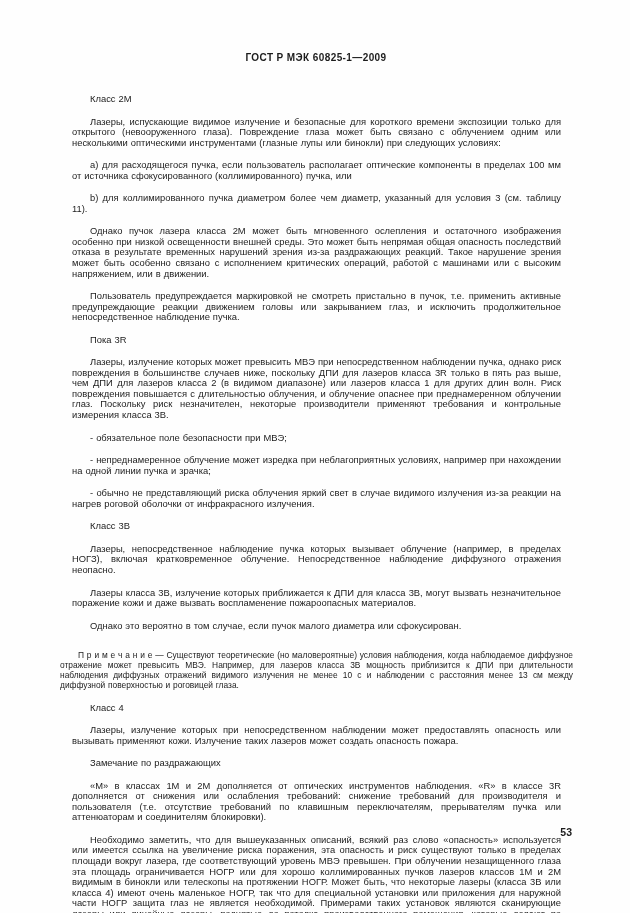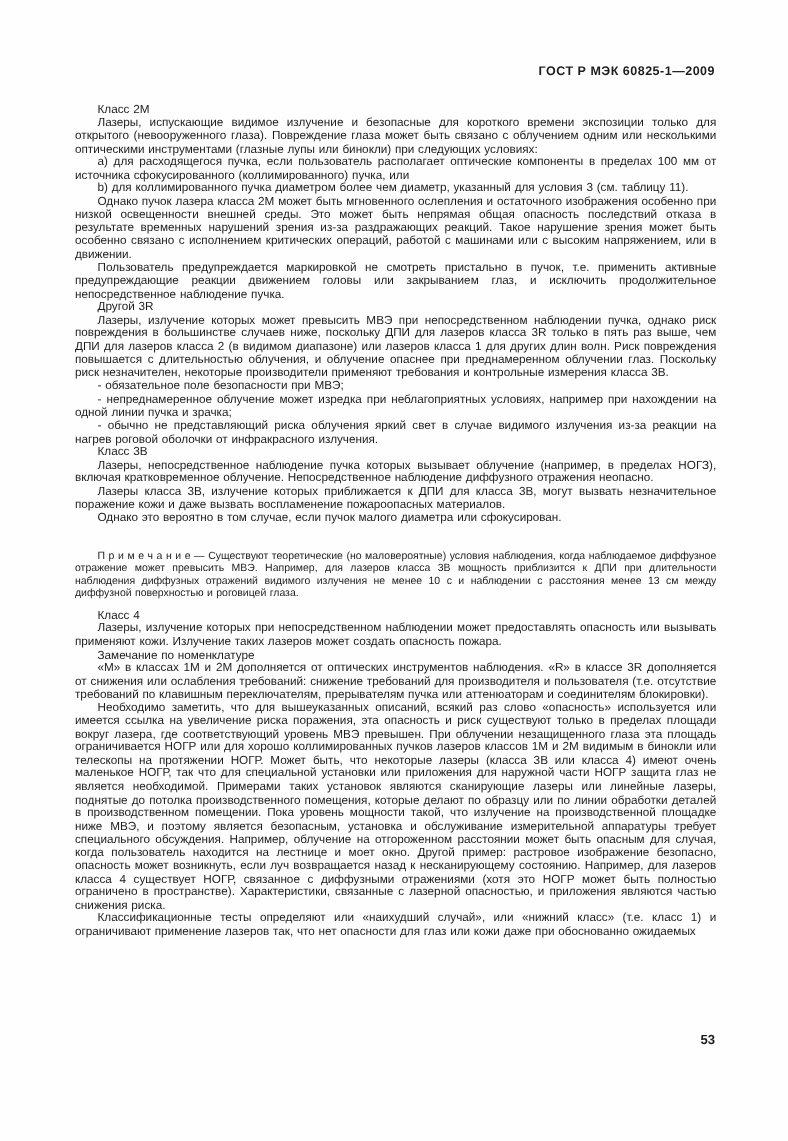--- a/index.html
+++ b/index.html
@@ -14,34 +14,34 @@
     background: #fefefe;
     font-family: "Liberation Sans", "DejaVu Sans", sans-serif;
     color: #1c1c1c;
     overflow: hidden;
   }
   .doc-header {
     position: absolute;
     top: 52px;
     left: 60px;
     right: 58px;
-    text-align: right;
+    text-align: center;
     font-size: 10px;
     font-weight: bold;
     letter-spacing: 0.4px;
     white-space: nowrap;
   }
   .doc-body {
     position: absolute;
     top: 82px;
     left: 60px;
     width: 513px;
   }
   .doc-body p {
-    margin: 0;
+    margin: 12px;
     font-size: 9.4px;
     line-height: 10.55px;
     text-align: justify;
     text-indent: 18px;
     word-spacing: 0.4px;
   }
   .doc-body p.note {
     font-size: 8.4px;
     line-height: 10.1px;
     margin: 19px 0 8px 0;
@@ -61,32 +61,32 @@
 <div class="page">
   <div class="doc-header">ГОСТ Р МЭК 60825-1—2009</div>
 
   <div class="doc-body">
       <p class="body">Класс 2М</p>
       <p class="body">Лазеры, испускающие видимое излучение и безопасные для короткого времени экспозиции только для открытого (невооруженного глаза). Повреждение глаза может быть связано с облучением одним или несколькими оптическими инструментами (глазные лупы или бинокли) при следующих условиях:</p>
       <p class="body">а)  для расходящегося пучка, если пользователь располагает оптические компоненты в пределах 100 мм от источника сфокусированного (коллимированного) пучка, или</p>
       <p class="body">b) для коллимированного пучка диаметром более чем диаметр, указанный для условия 3 (см. таблицу 11).</p>
       <p class="body">Однако пучок лазера класса 2М может быть мгновенного ослепления и остаточного изображения особенно при низкой освещенности внешней среды. Это может быть непрямая общая опасность последствий отказа в результате временных нарушений зрения из-за раздражающих реакций. Такое нарушение зрения может быть особенно связано с исполнением критических операций,  работой с машинами или с высоким напряжением, или в движении.</p>
       <p class="body">Пользователь предупреждается маркировкой не смотреть пристально в пучок, т.е. применить активные предупреждающие реакции движением головы или закрыванием глаз, и исключить продолжительное непосредственное наблюдение пучка.</p>
-      <p class="body">Другой 3R</p>
+      <p class="body">Пока 3R</p>
       <p class="body">Лазеры, излучение которых может превысить МВЭ при непосредственном наблюдении пучка, однако риск повреждения в большинстве случаев ниже, поскольку ДПИ для лазеров класса 3R только в пять раз выше, чем ДПИ для лазеров класса 2 (в видимом диапазоне)  или лазеров класса 1 для других длин волн. Риск повреждения повышается с длительностью облучения, и облучение опаснее при преднамеренном облучении глаз. Поскольку риск незначителен, некоторые производители применяют требования и контрольные измерения класса 3В.</p>
       <p class="body">- обязательное поле безопасности при МВЭ;</p>
       <p class="body">-  непреднамеренное облучение может изредка при неблагоприятных условиях, например при нахождении на одной линии пучка и зрачка;</p>
       <p class="body">- обычно не представляющий риска облучения яркий свет в случае видимого излучения из-за реакции на нагрев роговой оболочки от инфракрасного излучения.</p>
       <p class="body">Класс 3В</p>
       <p class="body">Лазеры, непосредственное наблюдение пучка которых вызывает облучение (например, в пределах НОГЗ), включая кратковременное облучение. Непосредственное наблюдение диффузного отражения неопасно.</p>
       <p class="body">Лазеры класса 3В, излучение которых приближается к ДПИ для класса 3В, могут вызвать незначительное поражение кожи и даже вызвать воспламенение пожароопасных материалов.</p>
       <p class="body">Однако это вероятно в том случае, если пучок малого диаметра или сфокусирован.</p>
       <p class="note">П р и м е ч а н и е — Существуют теоретические (но маловероятные) условия наблюдения, когда наблюдаемое диффузное отражение может превысить МВЭ. Например, для лазеров класса 3В мощность приблизится к ДПИ при длительности наблюдения диффузных отражений видимого излучения не менее 10 с и наблюдении с расстояния менее 13 см между диффузной поверхностью и роговицей глаза.</p>
       <p class="body">Класс 4</p>
       <p class="body">Лазеры, излучение которых при непосредственном наблюдении может предоставлять опасность или  вызывать применяют кожи. Излучение таких лазеров может создать опасность пожара.</p>
-      <p class="body">Замечание по номенклатуре</p>
+      <p class="body">Замечание по раздражающих</p>
       <p class="body">«М» в классах 1М и 2М дополняется от оптических инструментов наблюдения. «R» в классе 3R дополняется от снижения или ослабления требований: снижение требований для производителя и пользователя (т.е. отсутствие требований по клавишным переключателям, прерывателям пучка или аттенюаторам и соединителям блокировки).</p>
       <p class="body">Необходимо заметить, что для вышеуказанных описаний, всякий раз слово «опасность» используется или имеется ссылка на увеличение риска поражения, эта опасность и риск существуют только в пределах площади вокруг лазера, где соответствующий уровень МВЭ превышен. При облучении незащищенного глаза эта площадь ограничивается НОГР или для хорошо коллимированных пучков лазеров классов 1М и 2М видимым в бинокли или телескопы на протяжении НОГР. Может быть, что некоторые лазеры (класса 3В или класса 4) имеют очень маленькое НОГР, так что для специальной установки или приложения для наружной части НОГР защита глаз не является необходимой. Примерами таких установок являются сканирующие лазеры или линейные лазеры, поднятые до потолка производственного помещения, которые делают по образцу или по линии обработки деталей в производственном помещении. Пока уровень мощности такой, что излучение на производственной площадке ниже МВЭ, и поэтому является безопасным, установка и обслуживание измерительной аппаратуры требует специального обсуждения. Например, облучение на отгороженном расстоянии может быть опасным для случая, когда пользователь находится на лестнице и моет окно. Другой пример: растровое изображение безопасно, опасность может возникнуть, если луч возвращается назад к несканирующему состоянию. Например, для лазеров класса 4  существует НОГР, связанное с диффузными отражениями (хотя это НОГР может быть полностью ограничено в пространстве). Характеристики, связанные с лазерной опасностью, и приложения являются частью снижения риска.</p>
       <p class="body">Классификационные тесты определяют или «наихудший случай», или «нижний класс» (т.е. класс 1) и ограничивают применение лазеров так, что нет опасности для глаз или кожи даже при обоснованно ожидаемых</p>
     </div>
 
   <div class="page-number">53</div>
 </div>
 
 </body></html>

